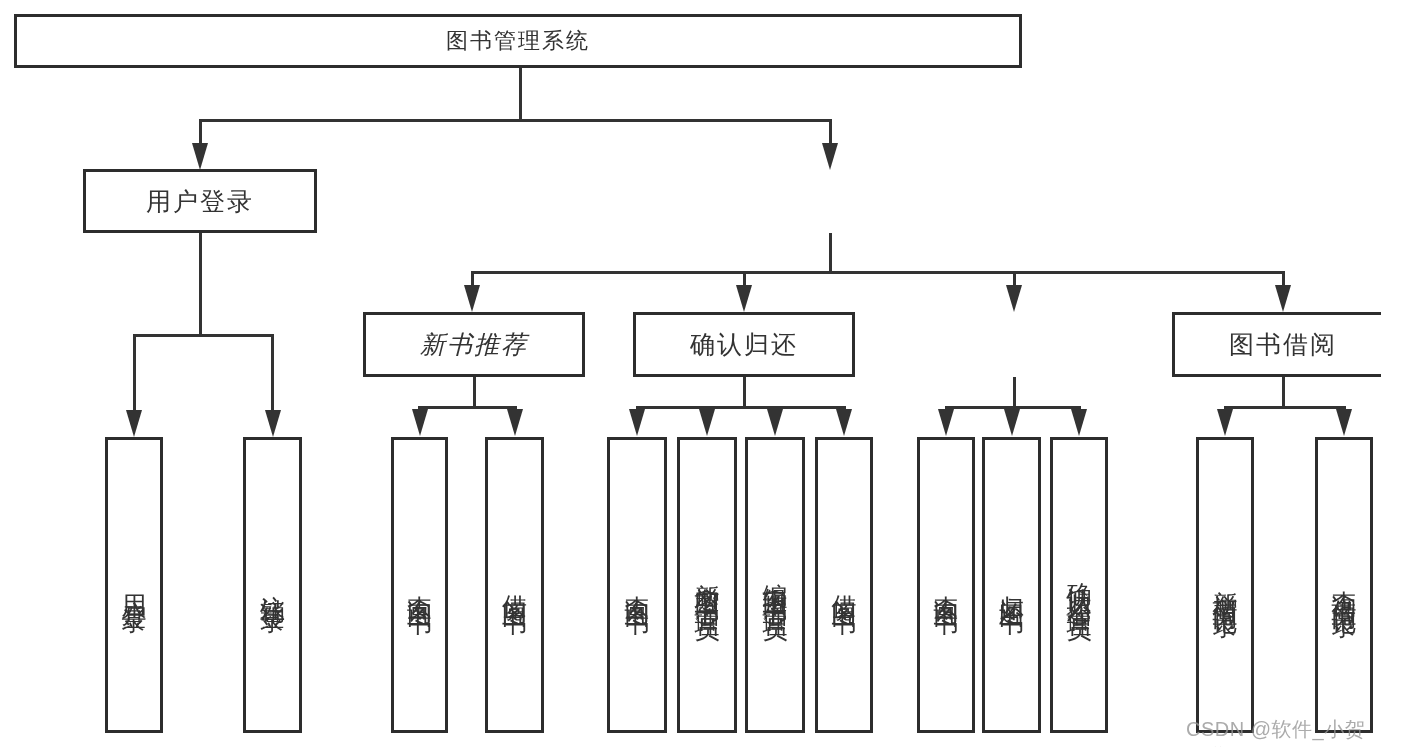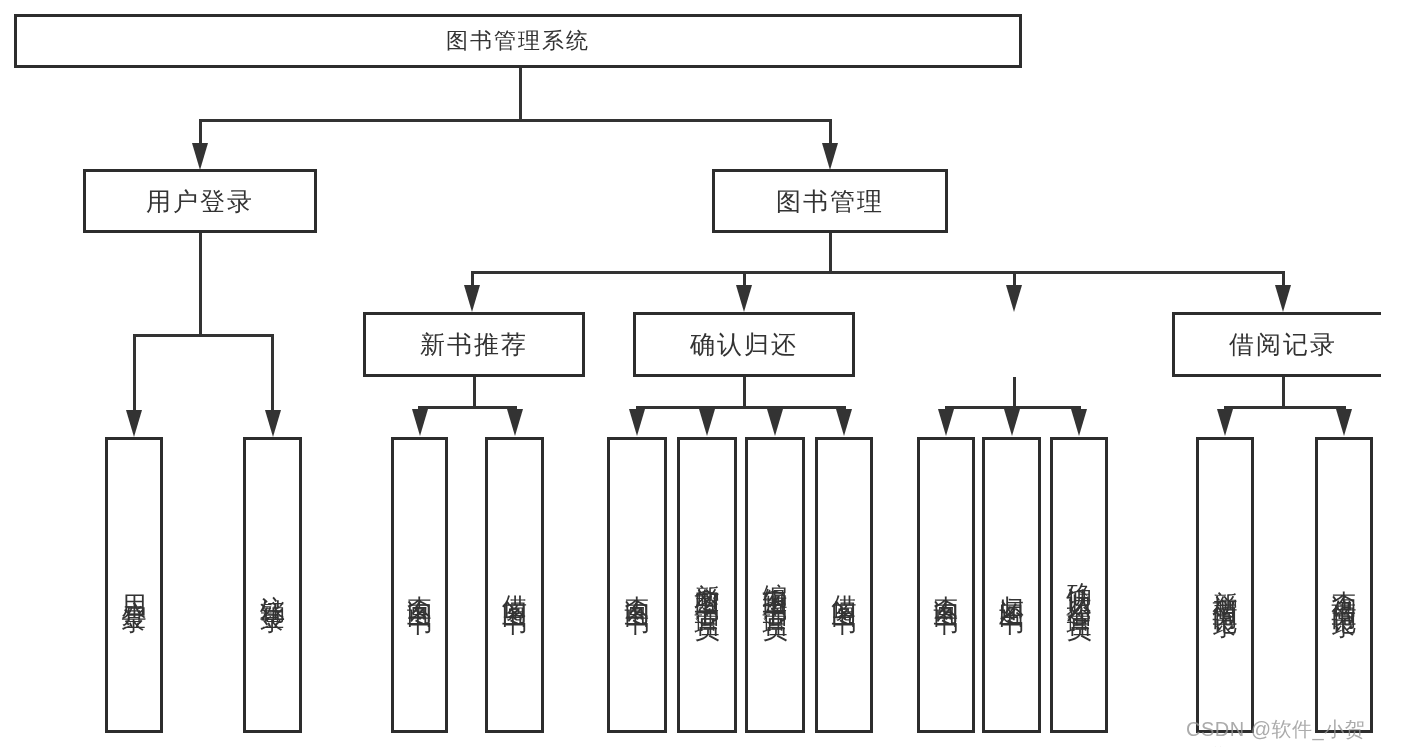--- a/index.html
+++ b/index.html
@@ -40,50 +40,47 @@
   <div class="line" style="left:518.5px;top:68px;width:3px;height:54px;"></div>
   <div class="line" style="left:198.5px;top:119px;width:633px;height:3px;"></div>
   <div class="line" style="left:198.5px;top:122px;width:3px;height:22px;"></div>
   <div class="arrow" style="left:192px;top:143px;"></div>
   <div class="line" style="left:828.5px;top:122px;width:3px;height:22px;"></div>
   <div class="arrow" style="left:822px;top:143px;"></div>
 
   <div class="box hbox" style="left:83px;top:169px;width:234px;height:64px;">
     <span>用户登录</span>
   </div>
-  <div class="box hbox" style="left:712px;top:169px;width:236px;height:64px;">
-    <span>图书管理</span>
-  </div>
 
   <div class="line" style="left:198.5px;top:233px;width:3px;height:103px;"></div>
   <div class="line" style="left:132.5px;top:334px;width:141px;height:3px;"></div>
   <div class="line" style="left:132.5px;top:337px;width:3px;height:74px;"></div>
   <div class="arrow" style="left:126px;top:410px;"></div>
   <div class="line" style="left:271px;top:337px;width:3px;height:74px;"></div>
   <div class="arrow" style="left:264.5px;top:410px;"></div>
 
   <div class="line" style="left:828.5px;top:233px;width:3px;height:40px;"></div>
   <div class="line" style="left:470.5px;top:271px;width:814px;height:3px;"></div>
   <div class="line" style="left:470.5px;top:274px;width:3px;height:13px;"></div>
   <div class="arrow" style="left:464px;top:285px;"></div>
   <div class="line" style="left:742.5px;top:274px;width:3px;height:13px;"></div>
   <div class="arrow" style="left:736px;top:285px;"></div>
   <div class="line" style="left:1012.5px;top:274px;width:3px;height:13px;"></div>
   <div class="arrow" style="left:1006px;top:285px;"></div>
   <div class="line" style="left:1281.5px;top:274px;width:3px;height:13px;"></div>
   <div class="arrow" style="left:1275px;top:285px;"></div>
 
-  <div class="box hbox" style="left:363px;top:312px;width:222px;height:65px;">
+  <div class="box hbox" style="left:363px;top:312px;width:222px;height:65px;font-style:italic;">
     <span>新书推荐</span>
   </div>
   <div class="box hbox" style="left:633px;top:312px;width:222px;height:65px;">
     <span>确认归还</span>
   </div>
   <div class="box hbox" style="left:1172px;top:312px;width:222px;height:65px;">
-    <span>借阅记录</span>
+    <span>图书借阅</span>
   </div>
 
   <div class="line" style="left:472.5px;top:377px;width:3px;height:31px;"></div>
   <div class="line" style="left:418px;top:406px;width:99px;height:3px;"></div>
   <div class="arrow" style="left:411.5px;top:409px;"></div>
   <div class="arrow" style="left:506.5px;top:409px;"></div>
 
   <div class="line" style="left:742.5px;top:377px;width:3px;height:31px;"></div>
   <div class="line" style="left:635.5px;top:406px;width:210px;height:3px;"></div>
   <div class="arrow" style="left:629px;top:409px;"></div>

